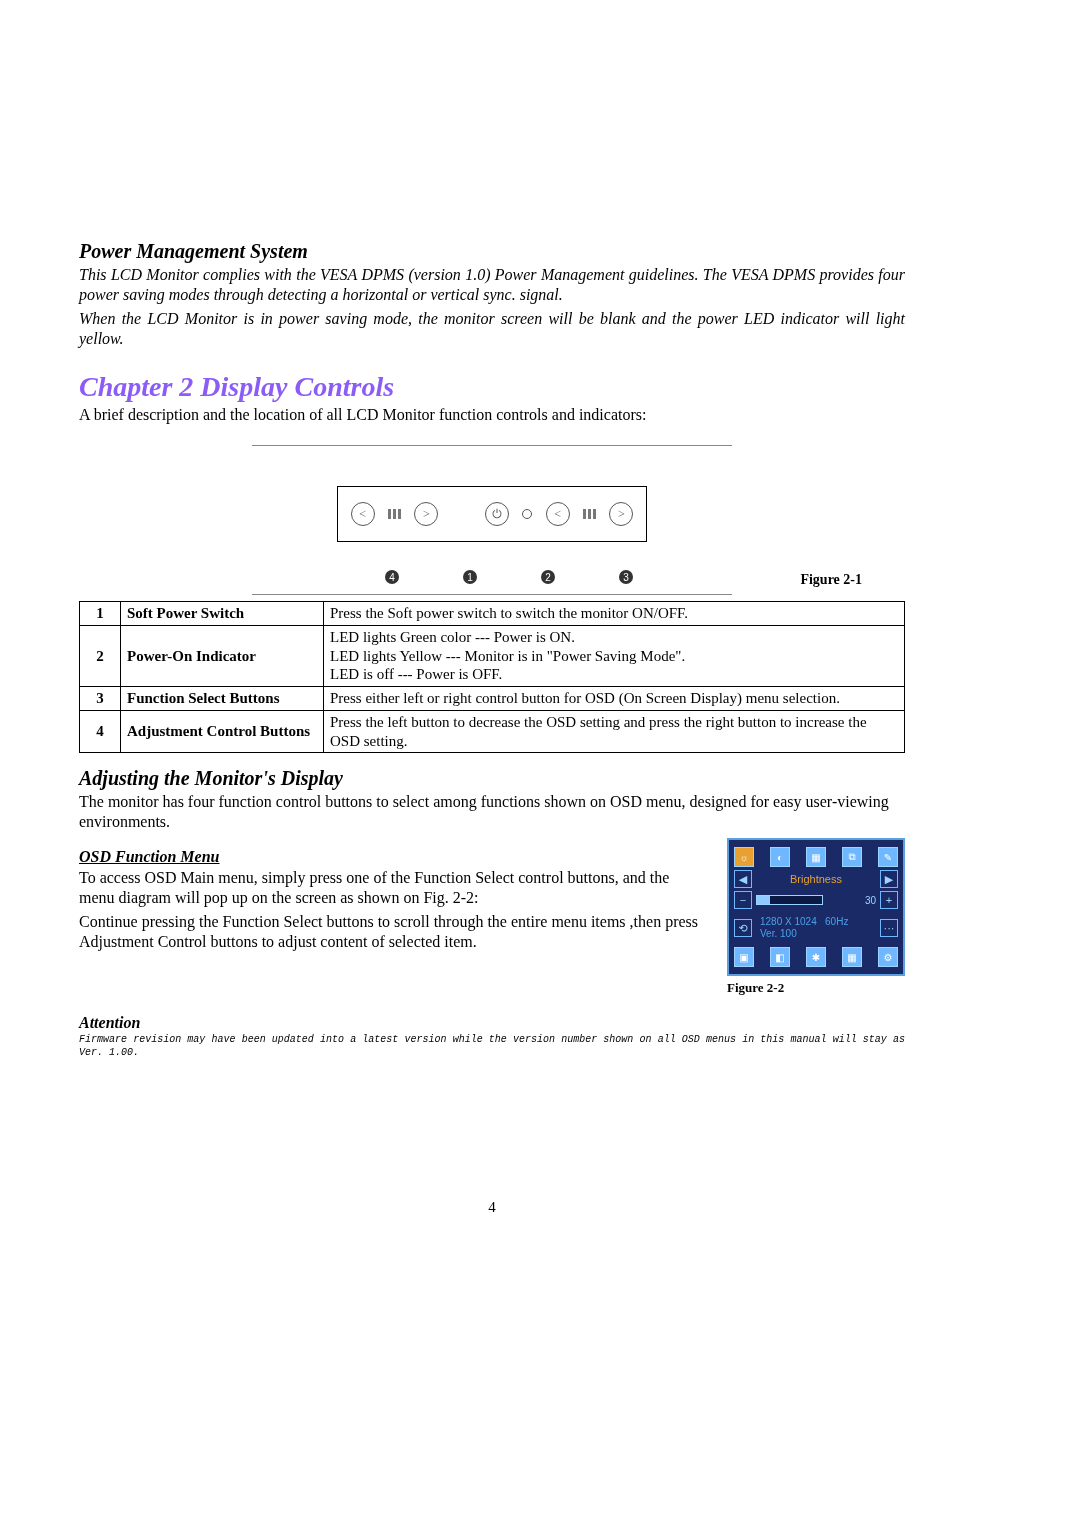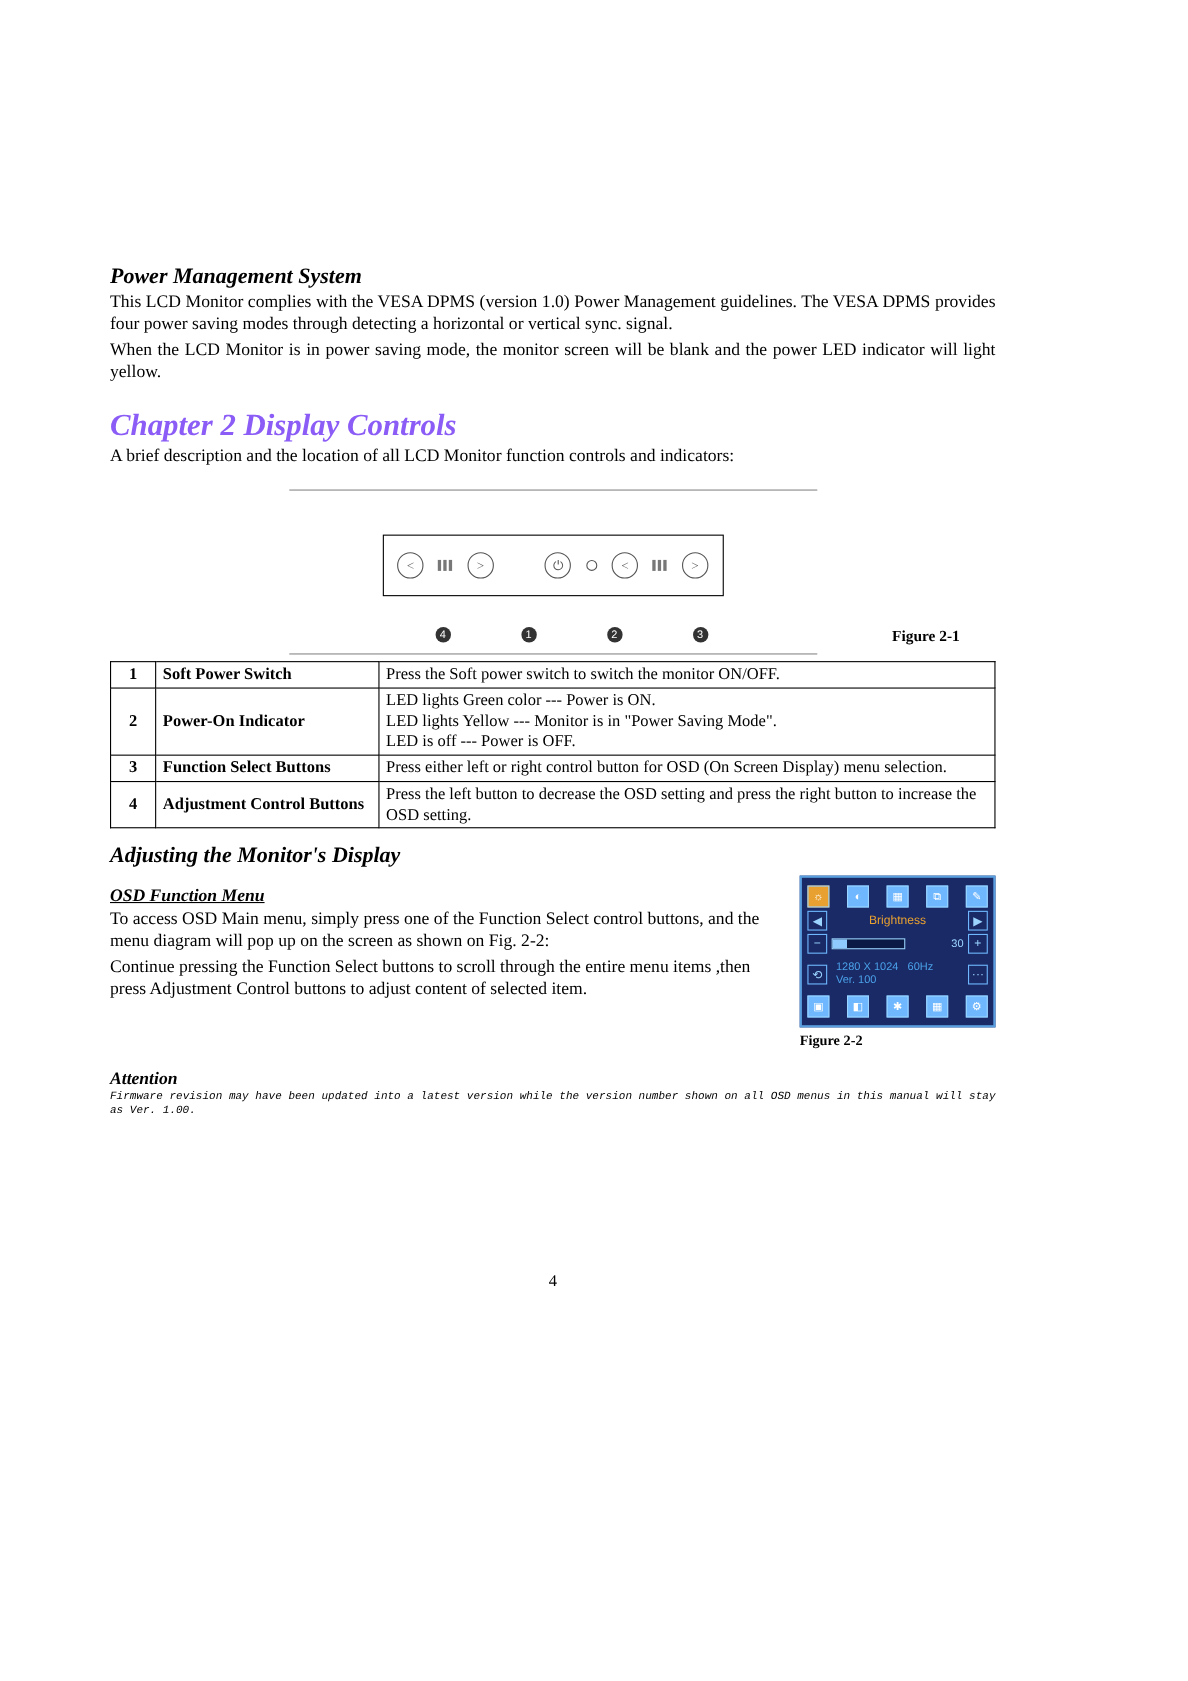--- a/index.html
+++ b/index.html
@@ -6,36 +6,36 @@
     margin: 0;
     padding: 0;
     background: #fff;
     font-family: "Times New Roman", Times, serif;
     color: #000;
     width: 1080px;
     height: 1528px;
     box-sizing: border-box;
   }
   .page {
-    padding: 240px 175px 0 100px;
+    padding: 240px 175px 0 79px;
     box-sizing: border-box;
     width: 1080px;
   }
   h3.section-sub {
     font-style: italic;
     font-weight: bold;
     font-size: 20px;
     margin: 0 0 2px 0;
   }
   p.body {
     font-size: 16px;
     margin: 0 0 4px 0;
     line-height: 1.25;
   }
-  p.justify { text-align: justify; }
+  p.justify { text-align: justify; font-style: italic; }
   h2.chapter {
     color: #8b5cf6;
     font-style: italic;
     font-weight: bold;
     font-size: 28px;
     margin: 22px 0 2px 0;
   }
   .figure-wrap {
     margin: 12px 0 6px 0;
   }
@@ -213,20 +213,21 @@
         </tr>
         <tr>
           <td class="num">4</td>
           <td class="name">Adjustment Control Buttons</td>
           <td>Press the left button to decrease the OSD setting and press the right button to increase the OSD setting.</td>
         </tr>
       </tbody>
   </table>
 
   <h3 class="adjusting">Adjusting the Monitor's Display</h3>
+  <p class="body">The monitor has four function control buttons to select among functions shown on OSD menu, designed for easy user-viewing environments.</p>
 
   <div class="osd-row">
     <div class="osd-left">
       <h4 class="osd-h">OSD Function Menu  </h4>
       <p class="body">To access OSD Main menu, simply press one of the Function Select control buttons, and the menu diagram will pop up on the screen as shown on Fig. 2-2:</p>
       <p class="body">Continue pressing the Function Select buttons to scroll through the entire menu items ,then press Adjustment Control buttons to adjust content of selected item.</p>
     </div>
     <div>
       <div class="osd-panel">
         <div class="osd-icons-row">

